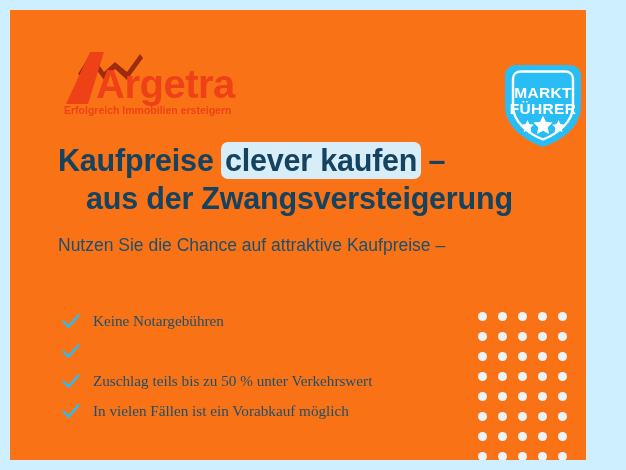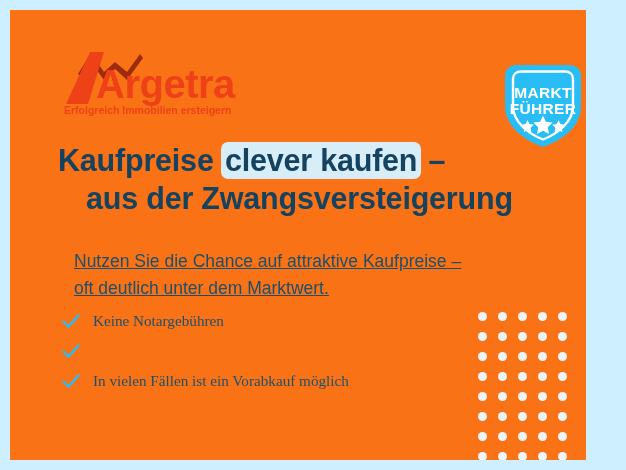--- a/index.html
+++ b/index.html
@@ -88,26 +88,25 @@
     -webkit-box-decoration-break: clone;
   }
   .headline .hl-line2 { display: block; margin-left: 28px; }
 
   
   .subhead {
     position: absolute;
     left: 48px;
     top: 222px;
     width: 480px;
-    margin: 16px;
+    margin: 0;
     font-size: 17.5px;
     line-height: 27px;
     color: #1d4f6d;
     z-index: 2;
-    text-decoration: underline;
   }
   .subhead span { display: block; }
 
   
   .benefits {
     position: absolute;
     left: 50px;
     top: 296px;
     margin: 0;
     padding: 0;
@@ -212,36 +211,41 @@
     </svg>
   </div>
 
   <h1 class="headline">
     <span>Kaufpreise </span><span class="hl-mark">clever kaufen</span><span> –</span>
     <span class="hl-line2">aus der Zwangsversteigerung</span>
   </h1>
 
   <p class="subhead">
     <span>Nutzen Sie die Chance auf attraktive Kaufpreise –</span>
-    <span>oft deutlich unter dem Marktwert.</span>
   </p>
 
   <ul class="benefits">
     <li class="benefit-item">
       <svg class="check-icon" viewBox="0 0 22 22">
         <path d="M3.5 11.5 L8.5 16.8 L18.5 5.4" fill="none" stroke="#29bdf5" stroke-width="2.4" stroke-linecap="round" stroke-linejoin="round"></path>
       </svg>
       <span class="benefit-label">Keine Notargebühren</span>
     </li>
     <li class="benefit-item">
       <svg class="check-icon" viewBox="0 0 22 22">
         <path d="M3.5 11.5 L8.5 16.8 L18.5 5.4" fill="none" stroke="#29bdf5" stroke-width="2.4" stroke-linecap="round" stroke-linejoin="round"></path>
       </svg>
     </li>
     <li class="benefit-item">
       <svg class="check-icon" viewBox="0 0 22 22">
         <path d="M3.5 11.5 L8.5 16.8 L18.5 5.4" fill="none" stroke="#29bdf5" stroke-width="2.4" stroke-linecap="round" stroke-linejoin="round"></path>
       </svg>
+      <span class="benefit-label">Zuschlag teils bis zu 50 % unter Verkehrswert</span>
+    </li>
+    <li class="benefit-item">
+      <svg class="check-icon" viewBox="0 0 22 22">
+        <path d="M3.5 11.5 L8.5 16.8 L18.5 5.4" fill="none" stroke="#29bdf5" stroke-width="2.4" stroke-linecap="round" stroke-linejoin="round"></path>
+      </svg>
       <span class="benefit-label">In vielen Fällen ist ein Vorabkauf möglich</span>
     </li>
   </ul>
 
 </div>
 
 </body></html>

